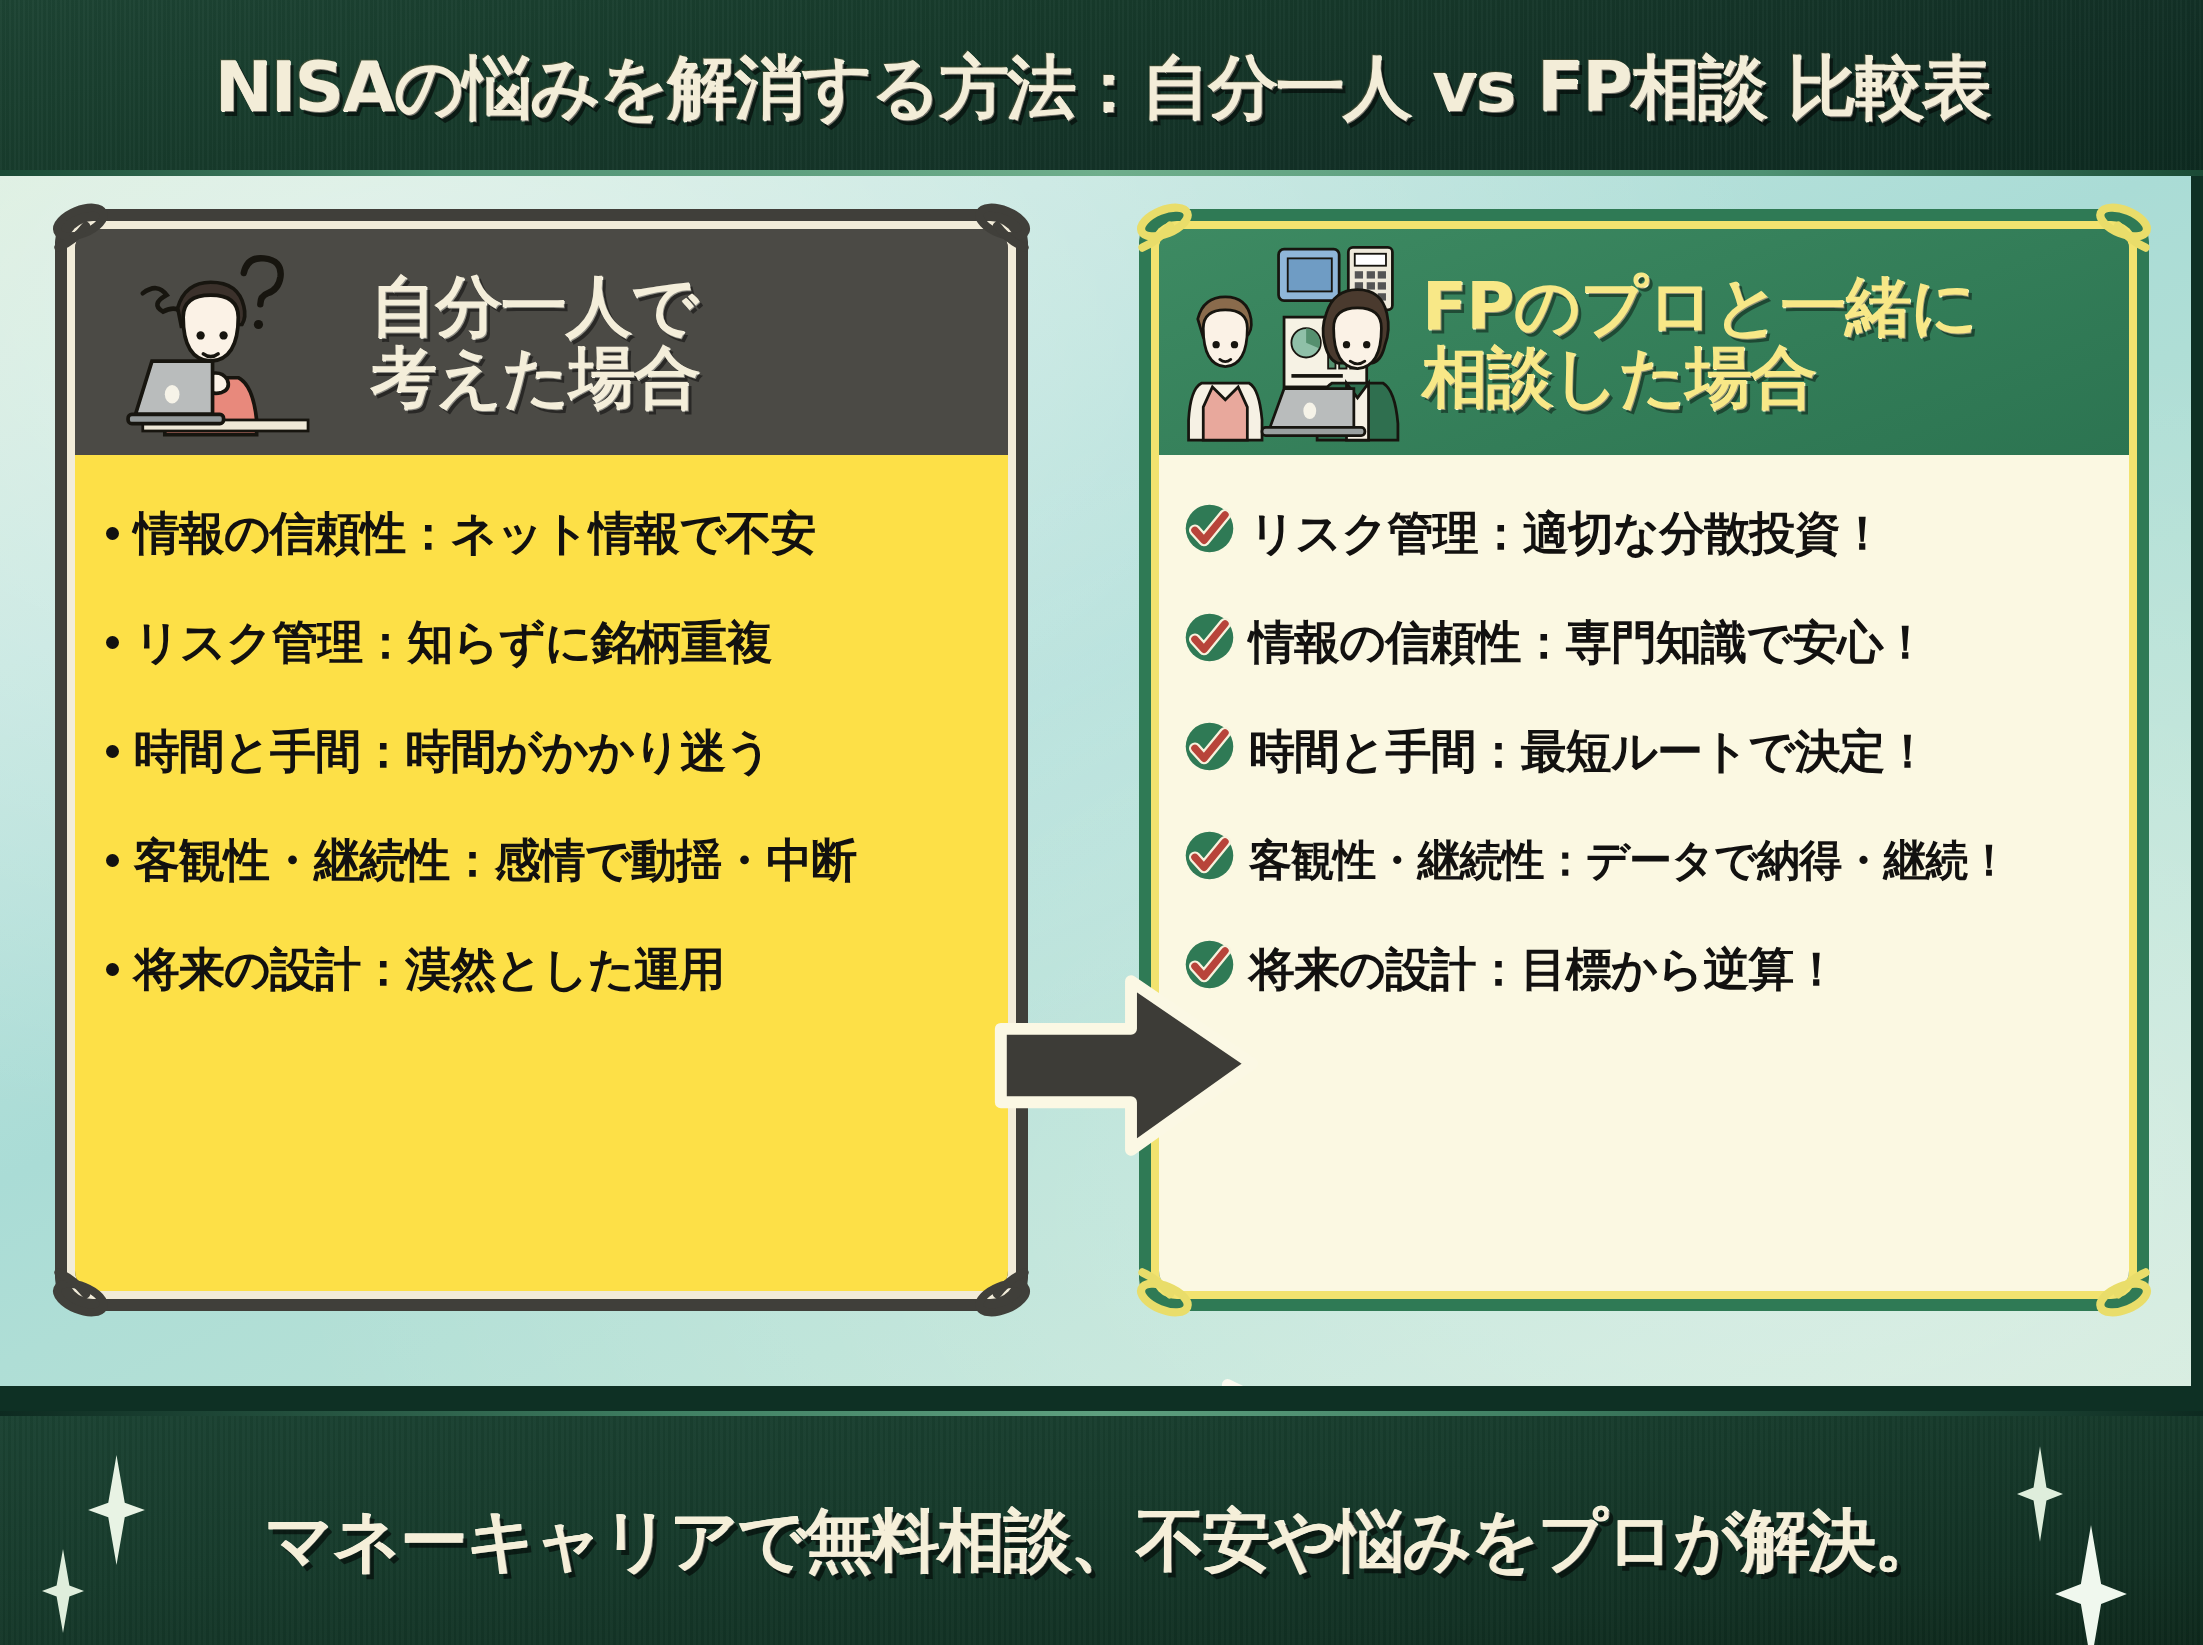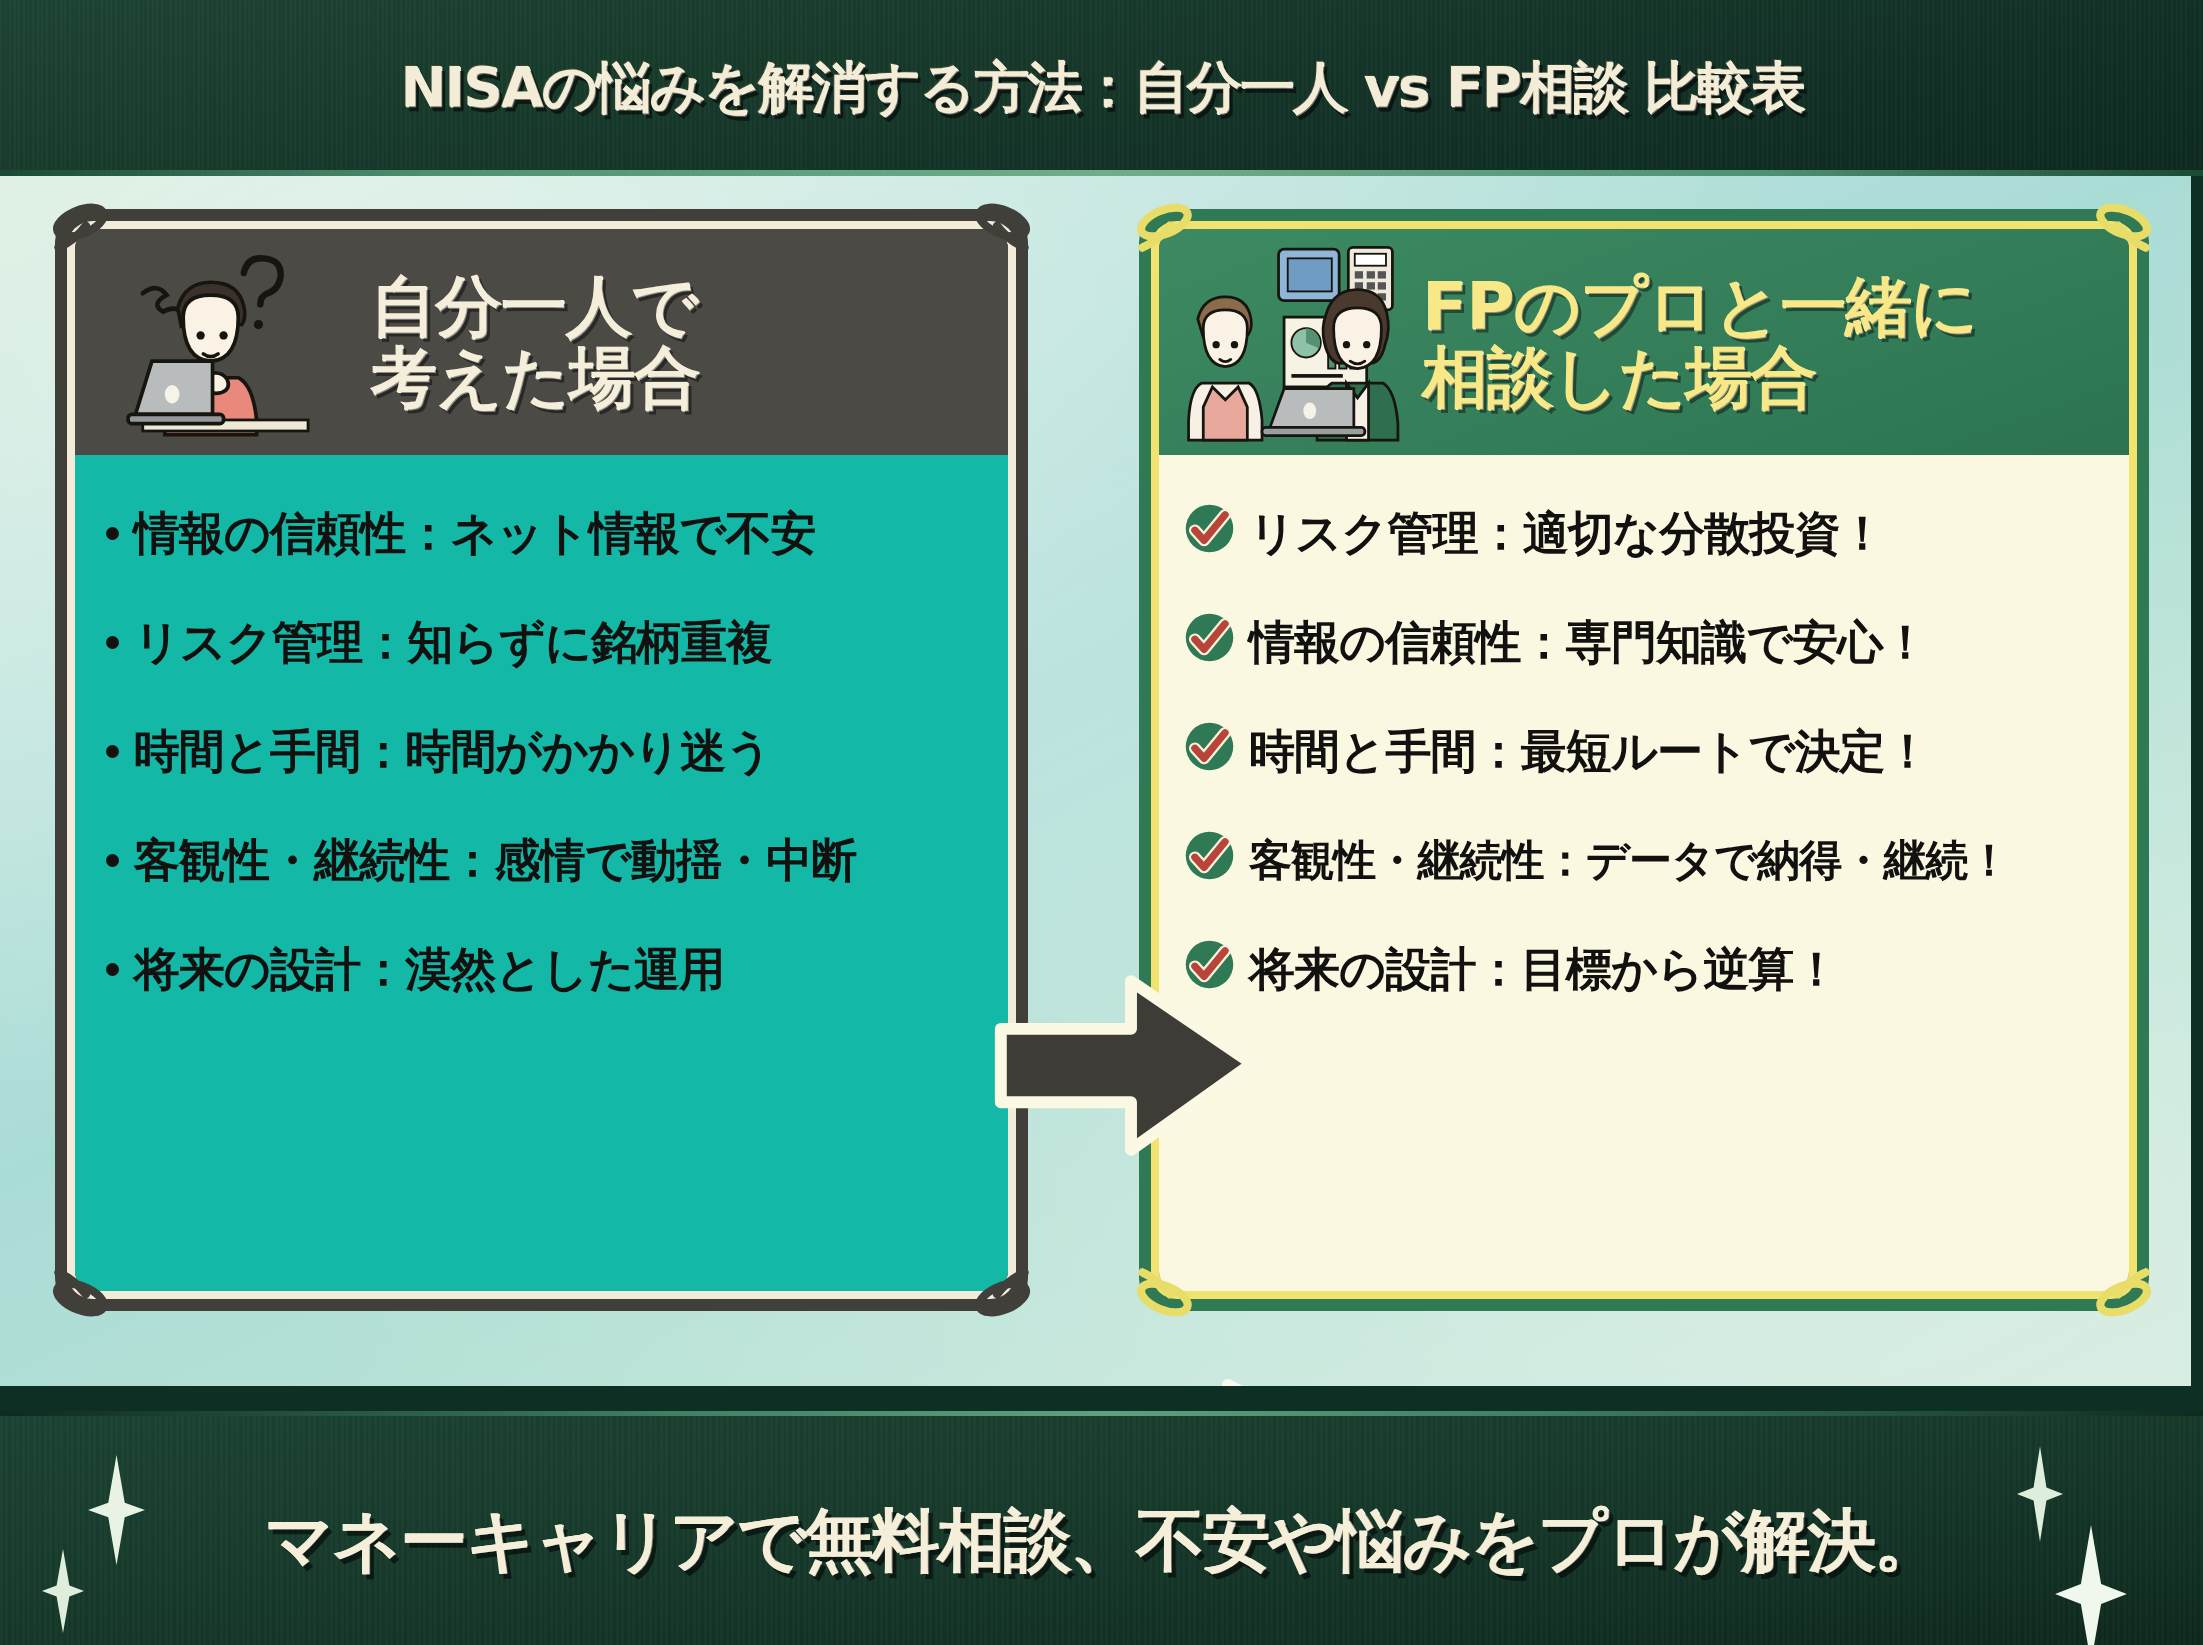--- a/index.html
+++ b/index.html
@@ -21,21 +21,21 @@
     background:repeating-linear-gradient(90deg, rgba(255,255,255,.025) 0 1.8px, rgba(0,0,0,.025) 1.8px 4.6px);
     pointer-events:none;
   }
   #header-band:after{
     content:""; position:absolute; left:0; bottom:0; width:100%; height:6.4px;
     background:linear-gradient(90deg,#1a4a35,#4f9173 20%,#6fae8c 50%,#4f9173 80%,#1a4a35);
   }
   #page-title{
     position:absolute; left:0; top:50%; transform:translateY(-50%);
     width:2204px; text-align:center;
-    font-size:55px; font-weight:bold; letter-spacing:-1.8px;
+    font-size:69px; font-weight:bold; letter-spacing:-1.8px;
     color:#f3edd8; white-space:nowrap;
     text-shadow: 3.7px 4.6px 0 rgba(0,0,0,.55), 0.9px 0.9px 0 #fffaea, -0.9px -0.9px 0 rgba(120,100,60,.35);
   }
 
   
   #main-area{
     position:absolute; left:0; top:176px; width:2191px; height:1210px;
     background:linear-gradient(155deg,#d2ead8 0%,#bfe4dd 22%,#aadcd6 45%,#b9e2d6 70%,#cfe9da 100%);
     overflow:hidden;
   }
@@ -75,21 +75,21 @@
     display:flex; align-items:center; overflow:hidden;
   }
   #panel-left .panel-head{ background:#4b4a45; }
   #panel-right .panel-head{ background:linear-gradient(160deg,#3d8a62,#2c7451); }
 
   .panel-body{
     position:absolute; left:0; right:0; top:226px; bottom:0;
     background:#fbf8e4;
     padding:24px 0 0 0;
   }
-  #panel-left .panel-body{ background:#14b8a6; }
+  #panel-left .panel-body{ background:#fde047; }
   #panel-right .panel-body{ background:#fbf8e2; }
 
   .head-title{
     font-size:66px; font-weight:bold; line-height:1.08;
     letter-spacing:-0.9px; white-space:pre-line;
   }
   #panel-left .head-title{
     color:#f4eeda;
     text-shadow:3.7px 3.7px 0 rgba(0,0,0,.45), 0.9px 0.9px 0 #fffdf0;
   }

